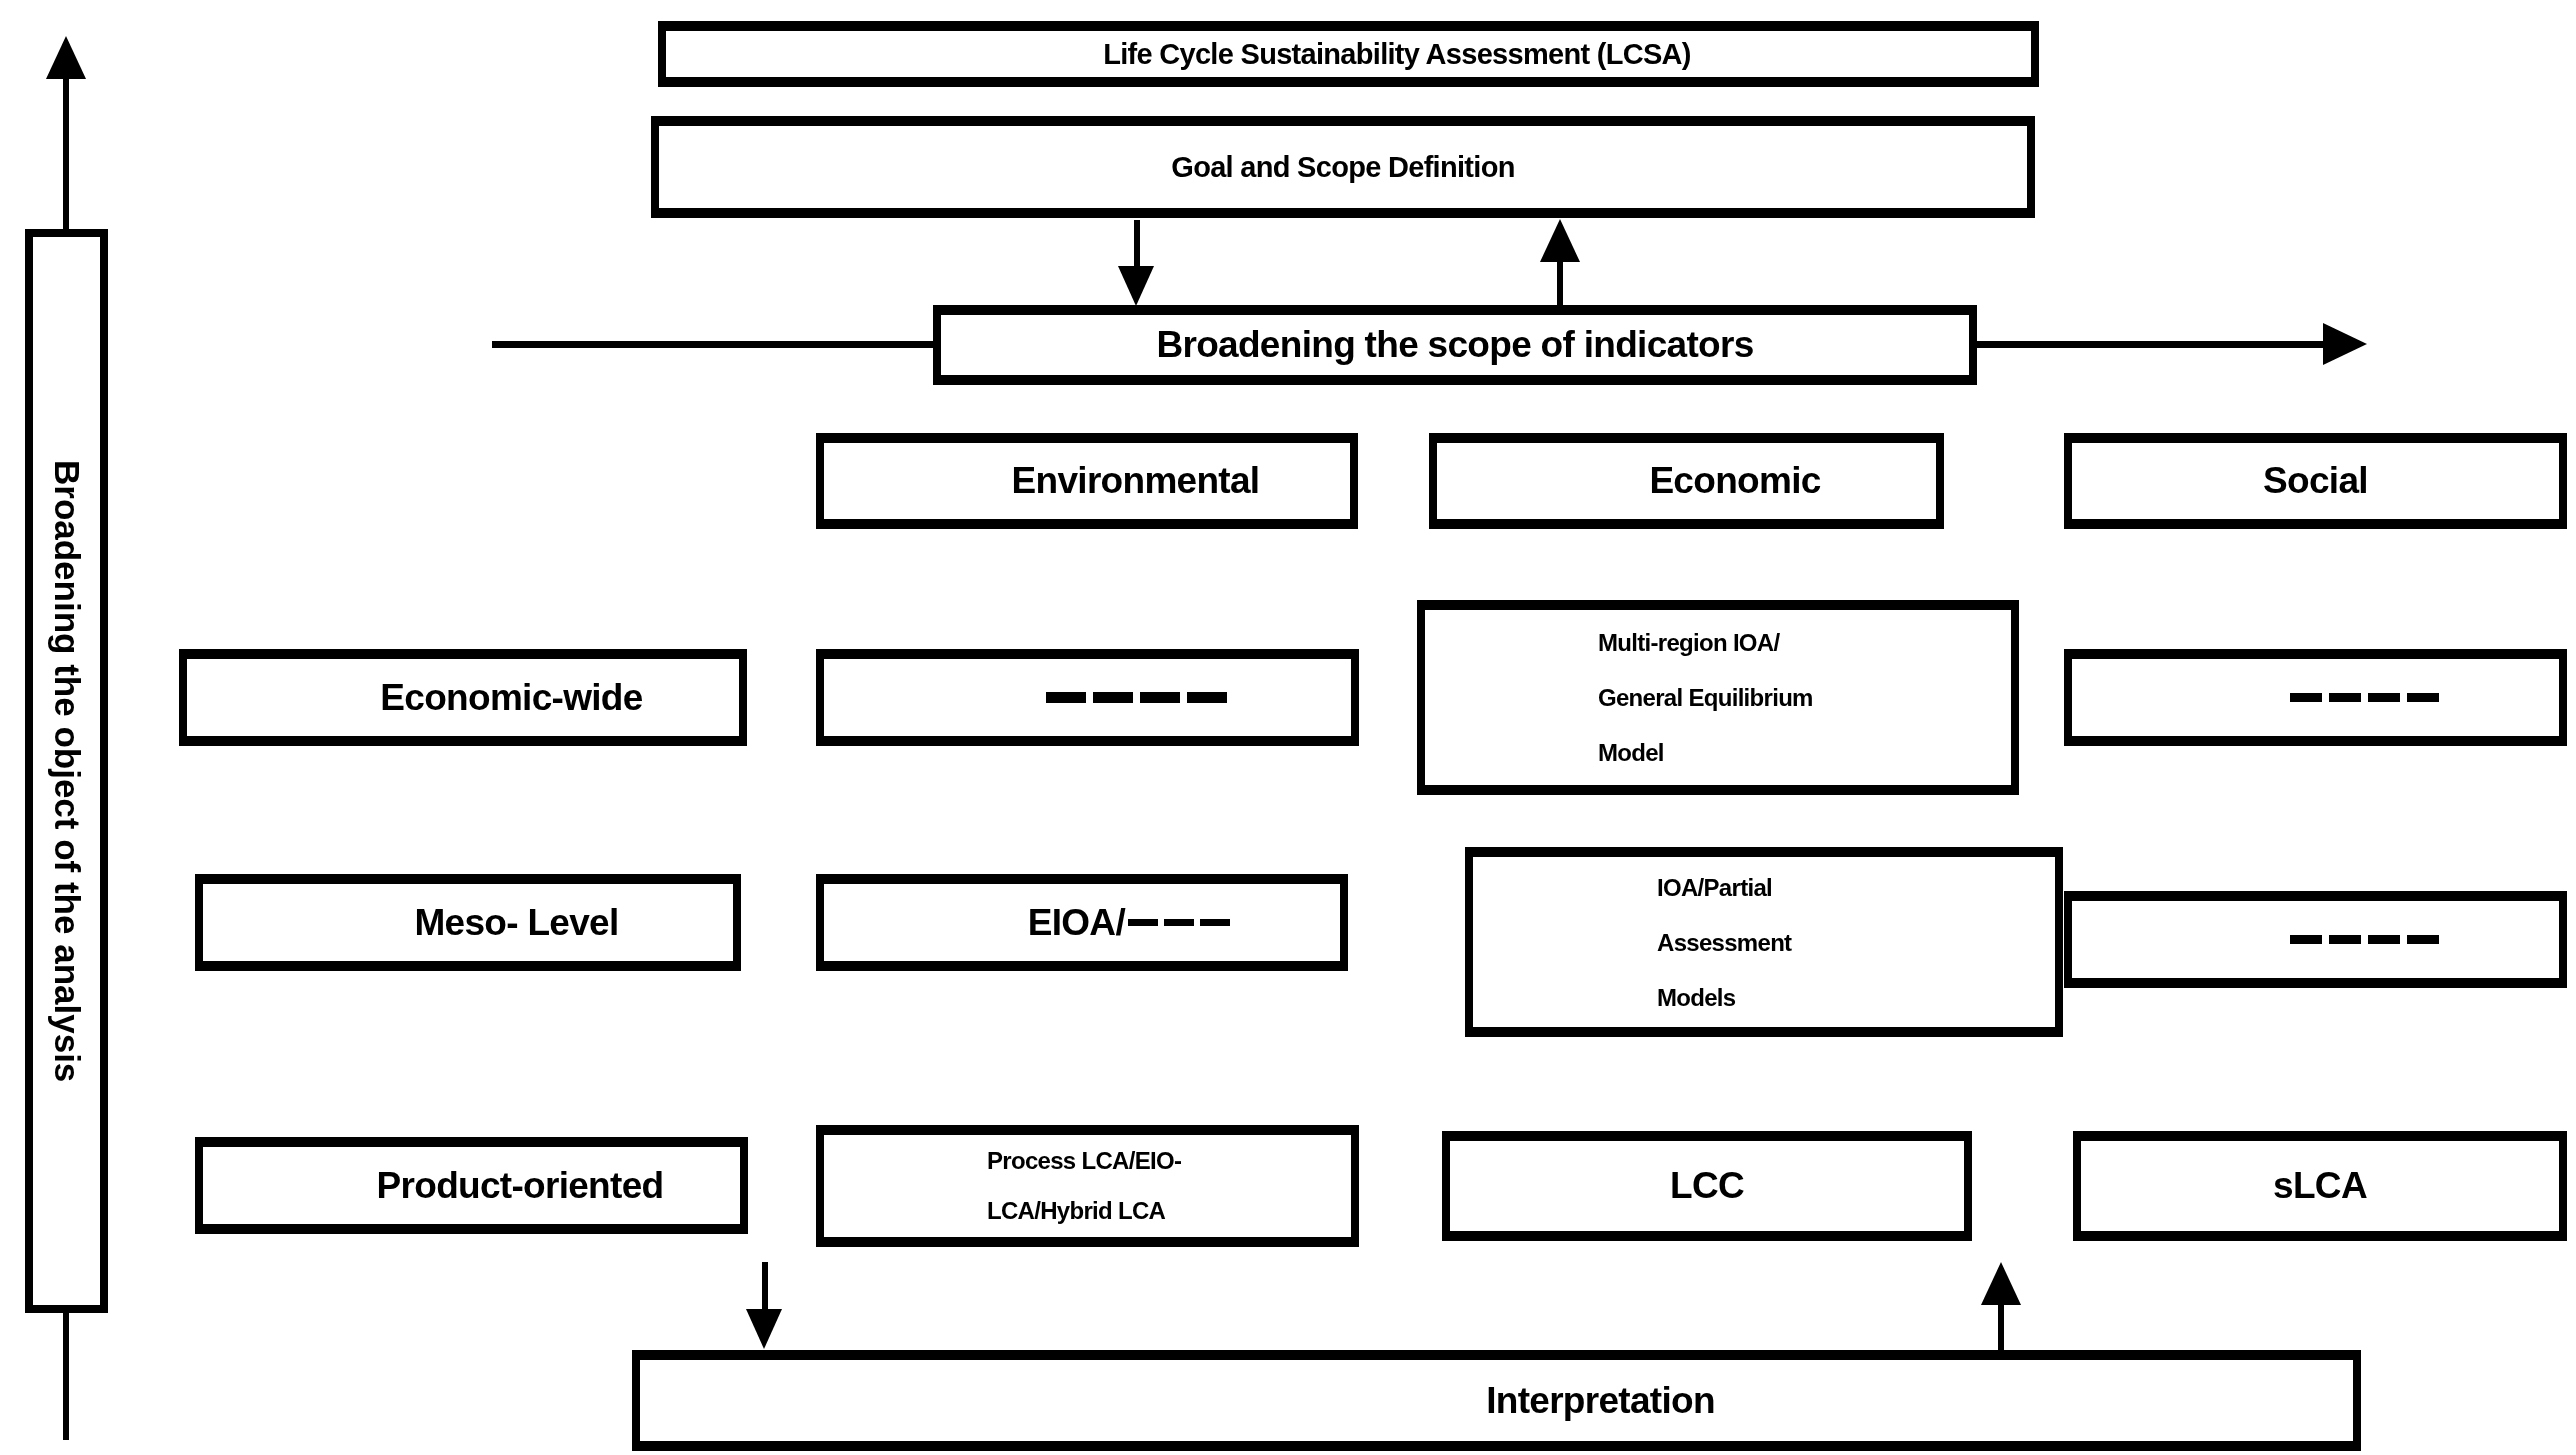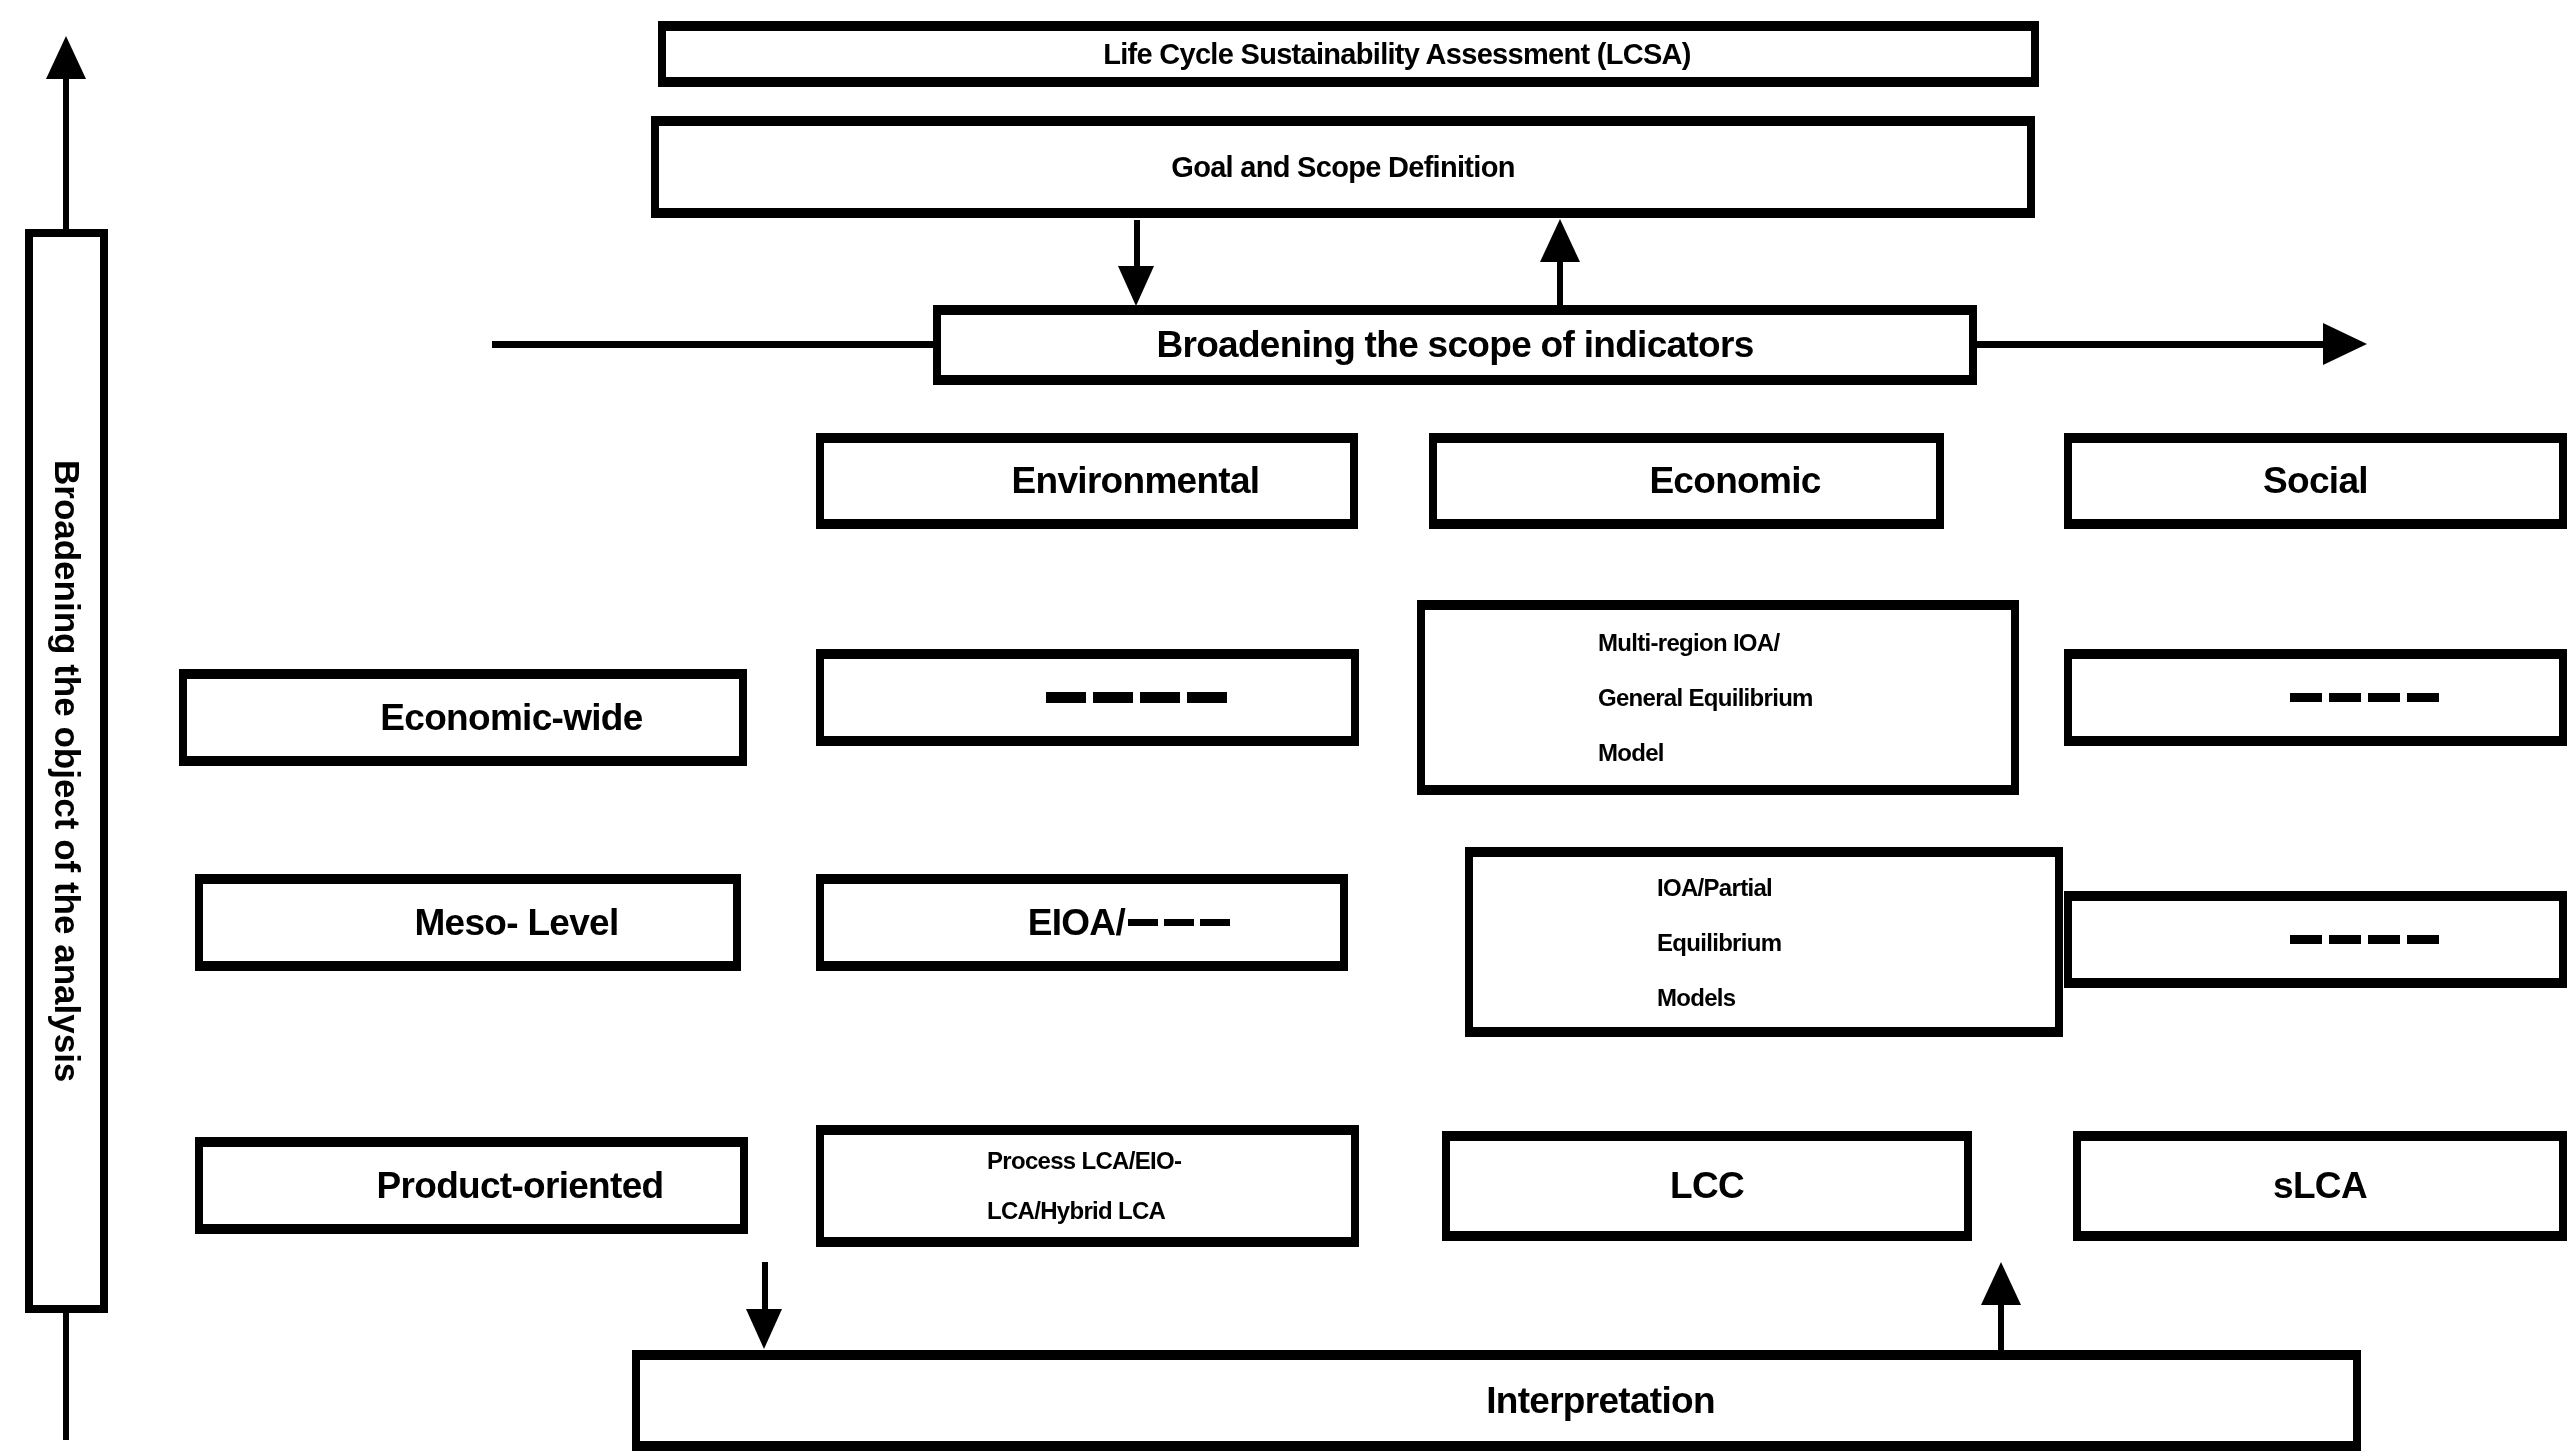--- a/index.html
+++ b/index.html
@@ -71,21 +71,21 @@
   <div class="box shift" style="left:816px;top:433px;width:542px;height:96px;">
     <span>Environmental</span>
   </div>
   <div class="box shift" style="left:1429px;top:433px;width:515px;height:96px;">
     <span>Economic</span>
   </div>
   <div class="box" style="left:2064px;top:433px;width:503px;height:96px;">
     <span>Social</span>
   </div>
 
-  <div class="box shift" style="left:179px;top:649px;width:568px;height:97px;margin-top:20px;">
+  <div class="box shift" style="left:179px;top:649px;width:568px;height:97px;">
     <span>Economic-wide</span>
   </div>
   <div class="box dashcell shift" style="left:816px;top:649px;width:543px;height:97px;">
     <span class="inlineflex">
         <span class="dash dash-lg"></span>
         <span class="dash dash-lg"></span>
         <span class="dash dash-lg"></span>
         <span class="dash dash-lg"></span>
       </span>
   </div>
@@ -114,21 +114,21 @@
         <span class="inlineflex">
           <span class="dash dash-sm"></span>
           <span class="dash dash-sm"></span>
           <span class="dash dash-sm"></span>
         </span>
       </span>
   </div>
   <div class="box lines" style="left:1429px;top:847px;width:598px;height:190px;padding-left:184px;margin-left:36px;">
     <div class="linewrap">
         <div>IOA/Partial</div>
-        <div>Equilibrium</div>
+        <div>Assessment</div>
         <div>Models</div>
       </div>
   </div>
   <div class="box dashcell shift" style="left:2064px;top:891px;width:503px;height:97px;">
     <span class="inlineflex">
         <span class="dash dash-md"></span>
         <span class="dash dash-md"></span>
         <span class="dash dash-md"></span>
         <span class="dash dash-md"></span>
       </span>

